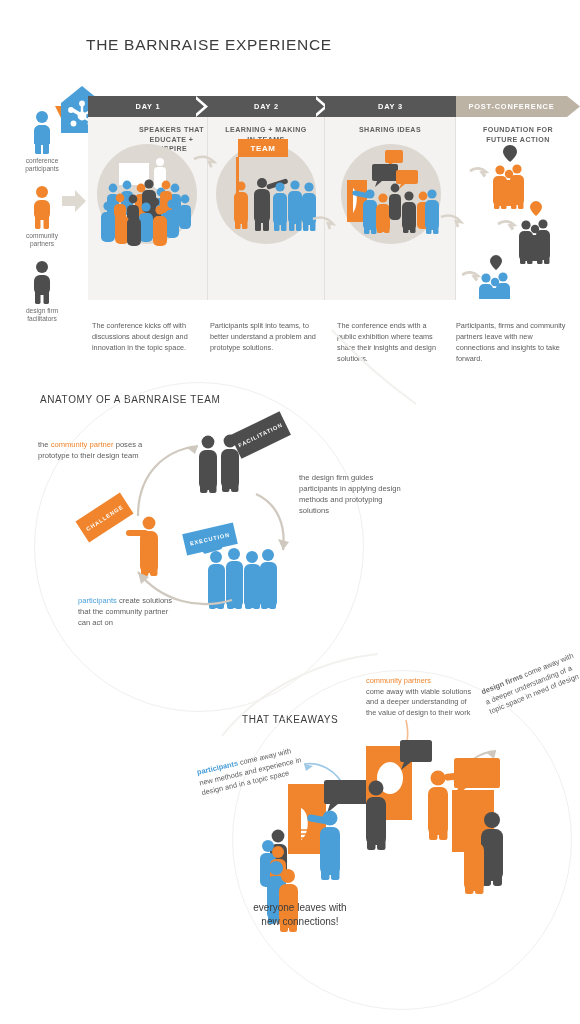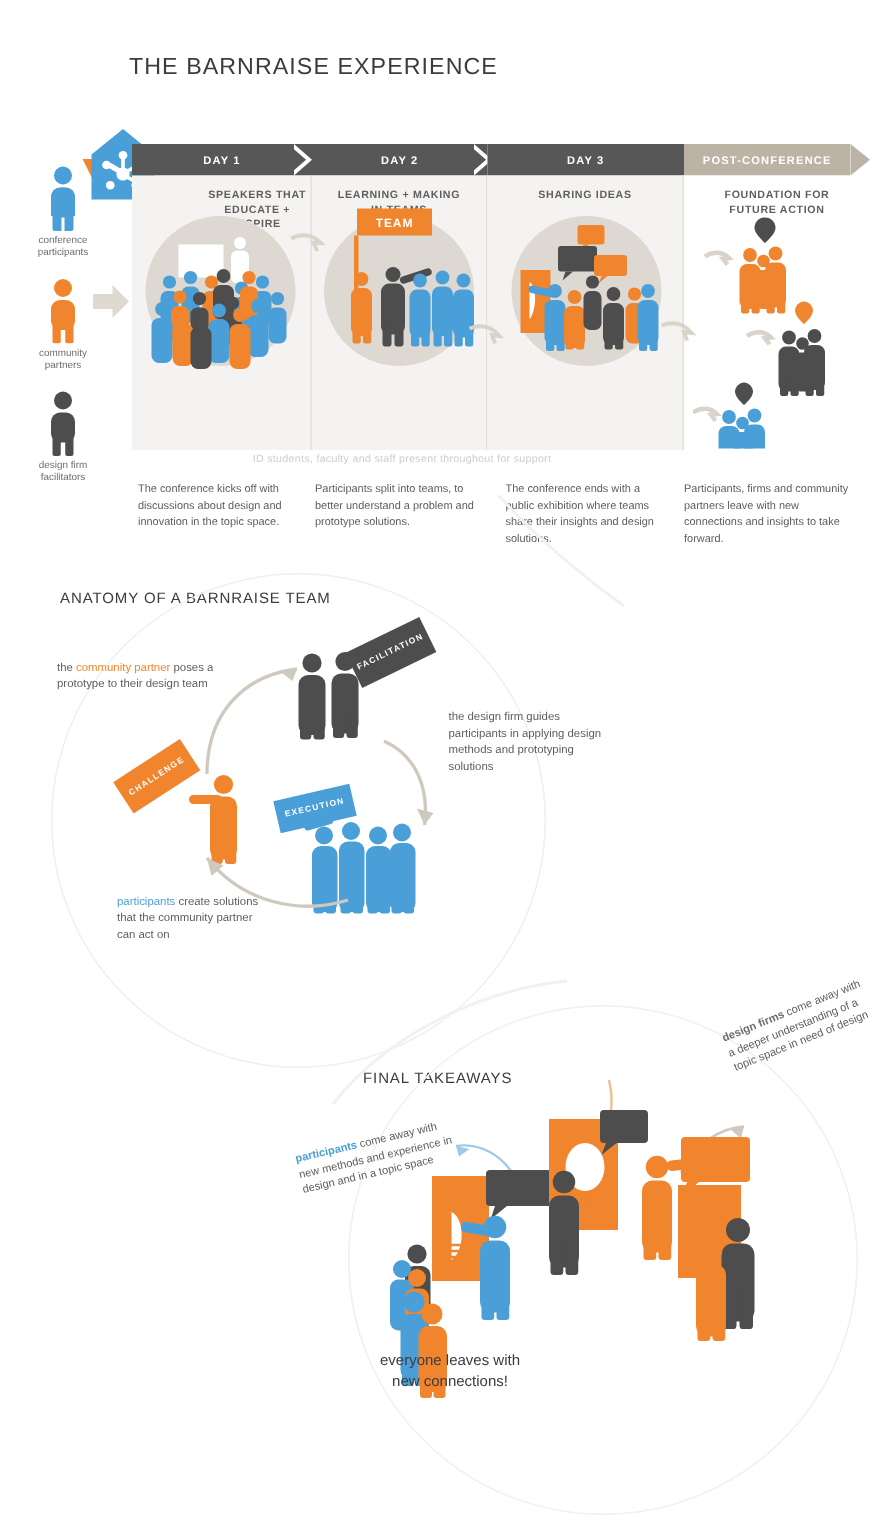--- a/index.html
+++ b/index.html
@@ -420,21 +420,20 @@
     <svg class="flow-arrow" style="left:105px;top:59px;" width="24" height="16" viewBox="0 0 24 16">
       <path d="M1 4c8-4 15-2 20 3l-5-.2 2.5 5.5" fill="none" stroke="#d9d3ca" stroke-width="2.6"></path>
     </svg>
     <svg class="flow-arrow" style="left:224px;top:120px;" width="24" height="16" viewBox="0 0 24 16">
       <path d="M1 3c8-3 15-1 20 5l-5-.6 2 5.6" fill="none" stroke="#d9d3ca" stroke-width="2.6"></path>
     </svg>
     <svg class="flow-arrow" style="left:352px;top:118px;" width="24" height="16" viewBox="0 0 24 16">
       <path d="M1 3c8-3 15-1 20 5l-5-.6 2 5.6" fill="none" stroke="#d9d3ca" stroke-width="2.6"></path>
     </svg>
 
-    <div class="tl-note">ID students, faculty and staff present throughout for support</div>
 
     <div class="tl-captions">
       <div class="tl-caption" style="left:4px;width:116px;">The conference kicks off with discussions about design and innovation in the topic space.</div>
       <div class="tl-caption" style="left:122px;width:114px;">Participants split into teams, to better understand a problem and prototype solutions.</div>
       <div class="tl-caption" style="left:249px;width:104px;">The conference ends with a public exhibition where teams share their insights and design solutions.</div>
       <div class="tl-caption" style="left:368px;width:110px;">Participants, firms and community partners leave with new connections and insights to take forward.</div>
     </div>
   </div>
 
   <svg class="connector" style="left:330px;top:330px;" width="90" height="80" viewBox="0 0 90 80">
@@ -523,25 +522,29 @@
     <svg style="position:absolute;left:128px;top:178px;" width="110" height="52" viewBox="0 0 110 52">
       <path d="M104 42C72 52 34 44 10 14" fill="none" stroke="#cfc8be" stroke-width="2.2"></path>
       <path d="M10 14l3 12 8-7z" fill="#cfc8be"></path>
     </svg>
   </div>
 
   <svg class="connector" style="left:200px;top:650px;" width="180" height="90" viewBox="0 0 180 90">
     <path d="M178 4C120 10 58 40 22 86" fill="none" stroke="#f2f1ee" stroke-width="2"></path>
   </svg>
 
-  <div class="section-title" id="takeaways-title">FINAL TAKEAWAYS</div>
+  <div class="section-title" id="takeaways-title">THAT TAKEAWAYS</div>
 
   <div class="takeaways">
     <div class="takeaways-ring"></div>
 
+    <div class="t-anno" style="left:366px;top:16px;width:112px;">
+      <span class="orange">community partners</span><br>
+      <span>come away with viable solutions and a deeper understanding of the value of design to their work</span>
+    </div>
 
     <div class="t-anno" style="left:480px;top:28px;width:100px;transform:rotate(-22deg);transform-origin:left top;">
       <span class="orange" style="color:#6d6d6d;font-weight:bold;">design firms</span><span> come away with a deeper understanding of a topic space in need of design</span>
     </div>
 
     <div class="t-anno" style="left:196px;top:108px;width:106px;transform:rotate(-13deg);transform-origin:left top;">
       <span class="blue" style="font-weight:bold;">participants</span><span> come away with new methods and experience in design and in a topic space</span>
     </div>
 
     <svg style="position:absolute;left:300px;top:100px;" width="50" height="34" viewBox="0 0 50 34">

